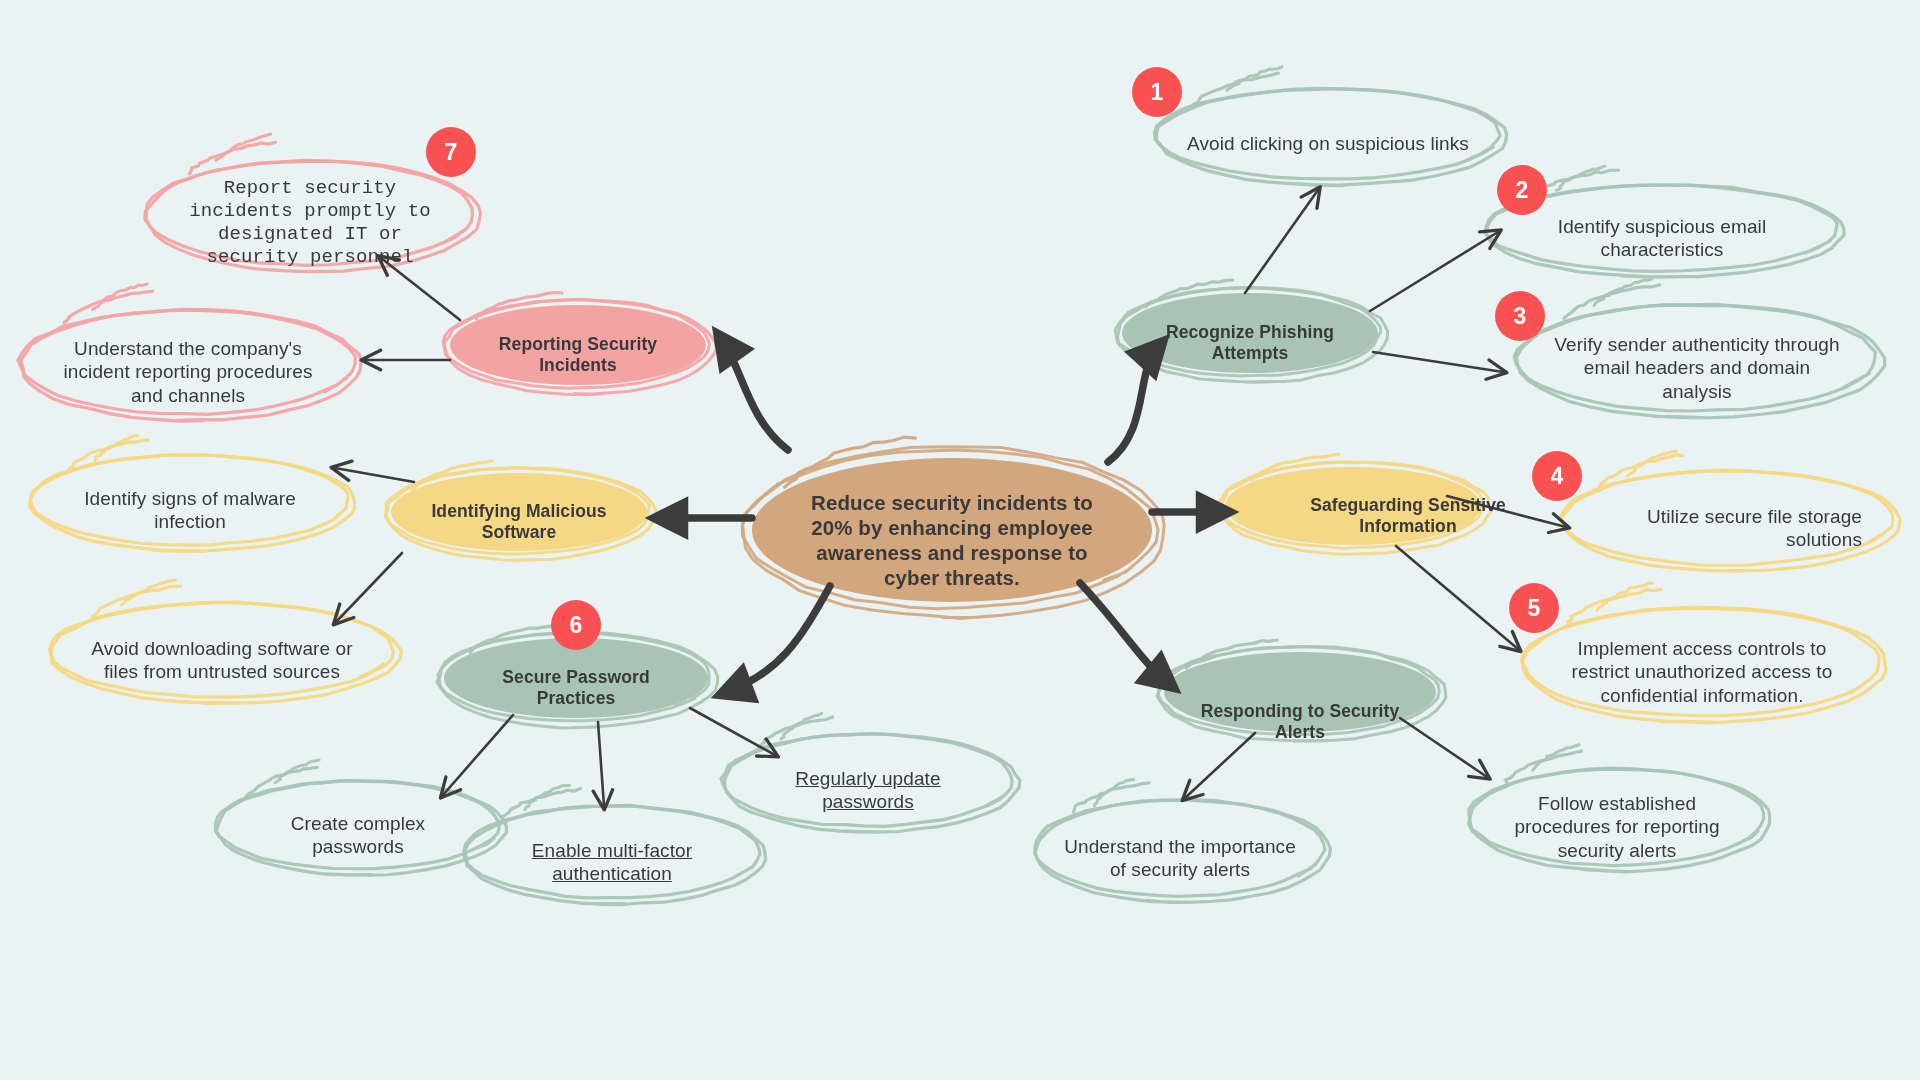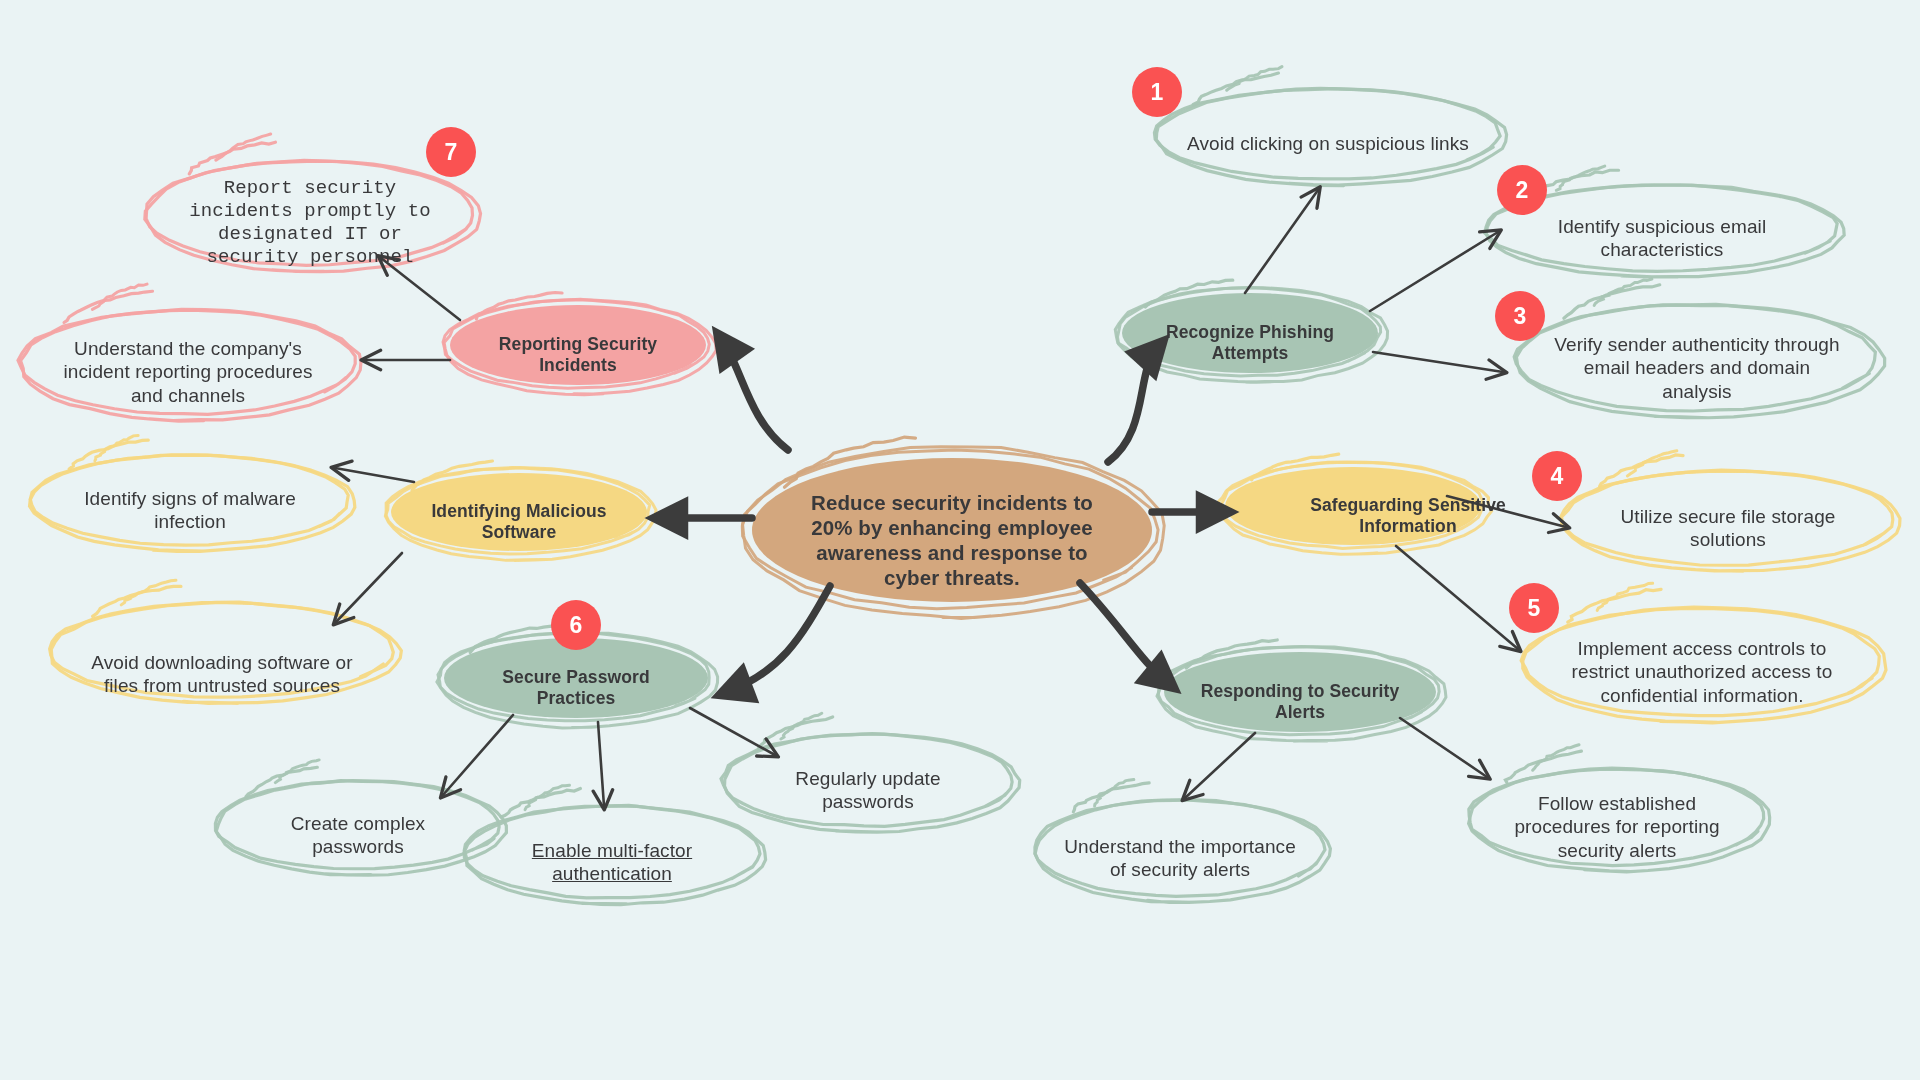--- a/index.html
+++ b/index.html
@@ -249,54 +249,54 @@
       </div>
       <div class="node n-leaf" style="left: 1517px; top: 185px; width: 290px; height: 86px;">
         <span class="txt">Identify suspicious email characteristics</span>
       </div>
       <div class="node n-leaf" style="left: 1547px; top: 305px; width: 300px; height: 106px;">
         <span class="txt">Verify sender authenticity through email headers and domain analysis</span>
       </div>
       <div class="node n-branch" style="left: 1300px; top: 467px; width: 216px; height: 78px;">
         <span class="txt">Safeguarding Sensitive Information</span>
       </div>
-      <div class="node n-leaf" style="left: 1588px; top: 471px; width: 280px; height: 94px;">
+      <div class="node n-leaf" style="left: 1588px; top: 471px; width: 280px; height: 94px; text-align: right;">
         <span class="txt">Utilize secure file storage solutions</span>
       </div>
       <div class="node n-leaf" style="left: 1552px; top: 608px; width: 300px; height: 108px;">
         <span class="txt">Implement access controls to restrict unauthorized access to confidential information.</span>
       </div>
-      <div class="node n-branch" style="left: 1186px; top: 652px; width: 228px; height: 80px;">
+      <div class="node n-branch" style="left: 1186px; top: 672px; width: 228px; height: 80px;">
         <span class="txt">Responding to Security Alerts</span>
       </div>
       <div class="node n-leaf" style="left: 1057.5px; top: 800px; width: 245px; height: 96px;">
         <span class="txt">Understand the importance of security alerts</span>
       </div>
       <div class="node n-leaf" style="left: 1492px; top: 769px; width: 250px; height: 96px;">
         <span class="txt">Follow established procedures for reporting security alerts</span>
       </div>
       <div class="node n-branch" style="left: 466px; top: 638px; width: 220px; height: 80px;">
         <span class="txt">Secure Password Practices</span>
       </div>
       <div class="node n-leaf" style="left: 238px; top: 781px; width: 240px; height: 88px;">
         <span class="txt">Create complex passwords</span>
       </div>
       <div class="node n-leaf" style="left: 487px; top: 806px; width: 250px; height: 92px; text-decoration: underline;">
         <span class="txt">Enable multi-factor authentication</span>
       </div>
-      <div class="node n-leaf" style="left: 745.5px; top: 734px; width: 245px; height: 92px;">
+      <div class="node n-leaf" style="left: 745.5px; top: 734px; width: 245px; height: 92px; text-decoration: underline;">
         <span class="txt">Regularly update passwords</span>
       </div>
       <div class="node n-branch" style="left: 411px; top: 473px; width: 216px; height: 78px;">
         <span class="txt">Identifying Malicious Software</span>
       </div>
       <div class="node n-leaf" style="left: 55px; top: 455px; width: 270px; height: 90px;">
         <span class="txt">Identify signs of malware infection</span>
       </div>
-      <div class="node n-leaf" style="left: 74.5px; top: 603px; width: 295px; height: 94px; align-items: flex-end;">
+      <div class="node n-leaf" style="left: 74.5px; top: 603px; width: 295px; height: 94px;">
         <span class="txt">Avoid downloading software or files from untrusted sources</span>
       </div>
       <div class="node n-branch" style="left: 471px; top: 305px; width: 214px; height: 80px;">
         <span class="txt">Reporting Security Incidents</span>
       </div>
       <div class="node n-leaf" style="left: 172.5px; top: 161px; width: 275px; height: 104px; font-family: Liberation Mono, monospace;">
         <span class="txt">Report security incidents promptly to designated IT or security personnel</span>
       </div>
       <div class="node n-leaf" style="left: 45.5px; top: 310px; width: 285px; height: 104px;">
         <span class="txt">Understand the company's incident reporting procedures and channels</span>

